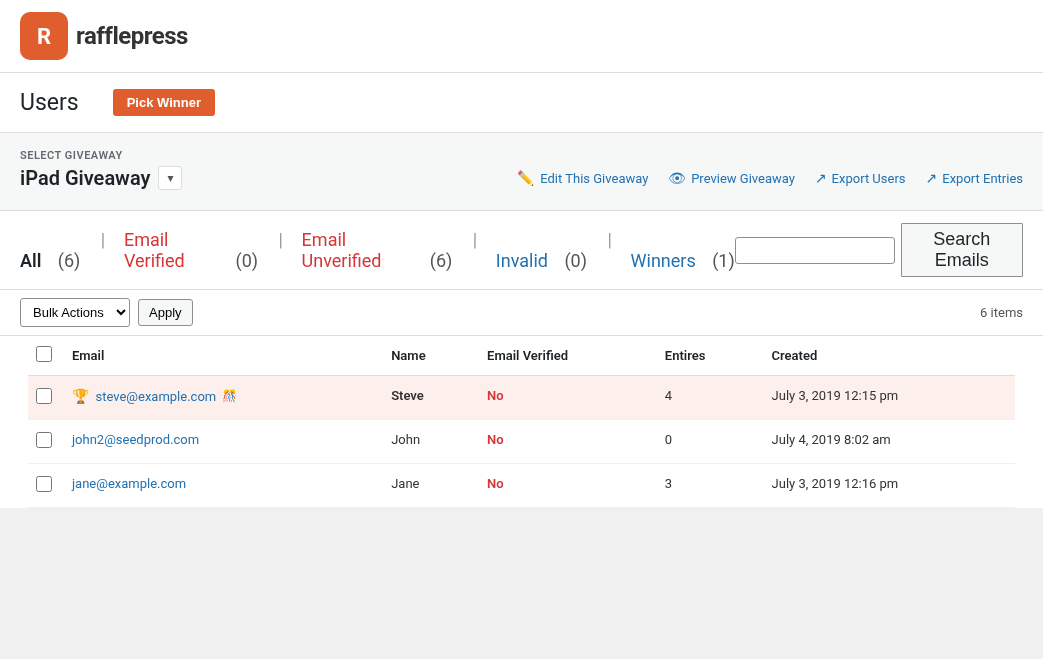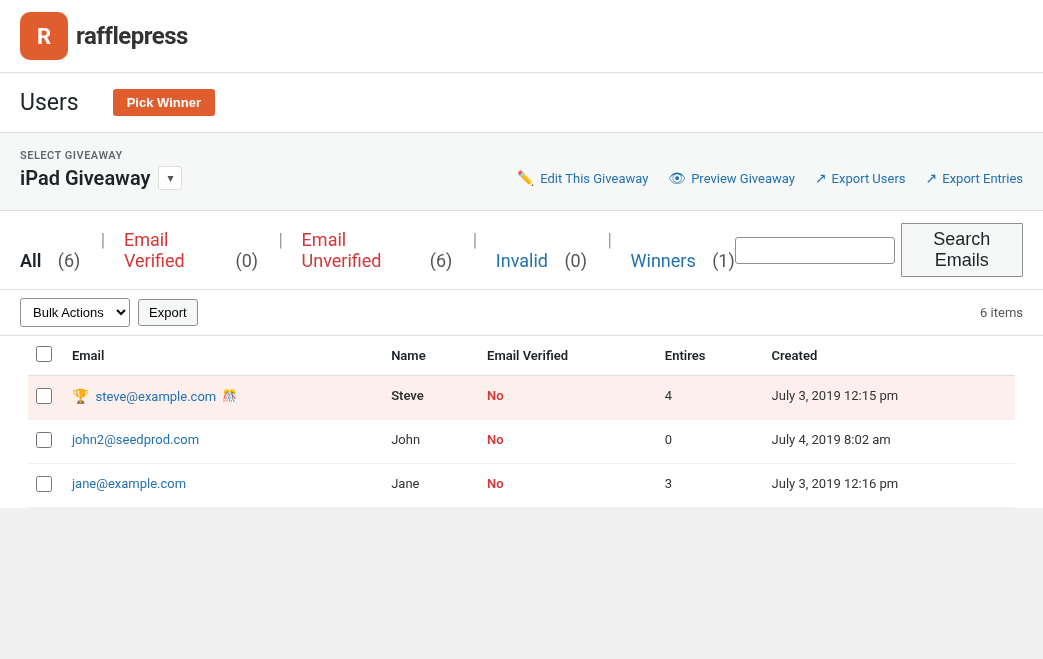--- a/index.html
+++ b/index.html
@@ -127,21 +127,21 @@
       <button class="search-btn">Search Emails</button>
     </div>
   </div>
 
   <div class="bulk-actions-bar">
     <div class="bulk-left">
       <select class="bulk-select">
         <option>Bulk Actions</option>
         <option>Delete</option>
       </select>
-      <button class="apply-btn">Export</button>
+      <button class="apply-btn">Apply</button>
     </div>
     <span class="items-count">6 items</span>
   </div>
 
   <div class="table-wrapper">
     <table>
       <thead>
         <tr>
           <th class="checkbox-col">
             <input type="checkbox" class="check-input" style="">

